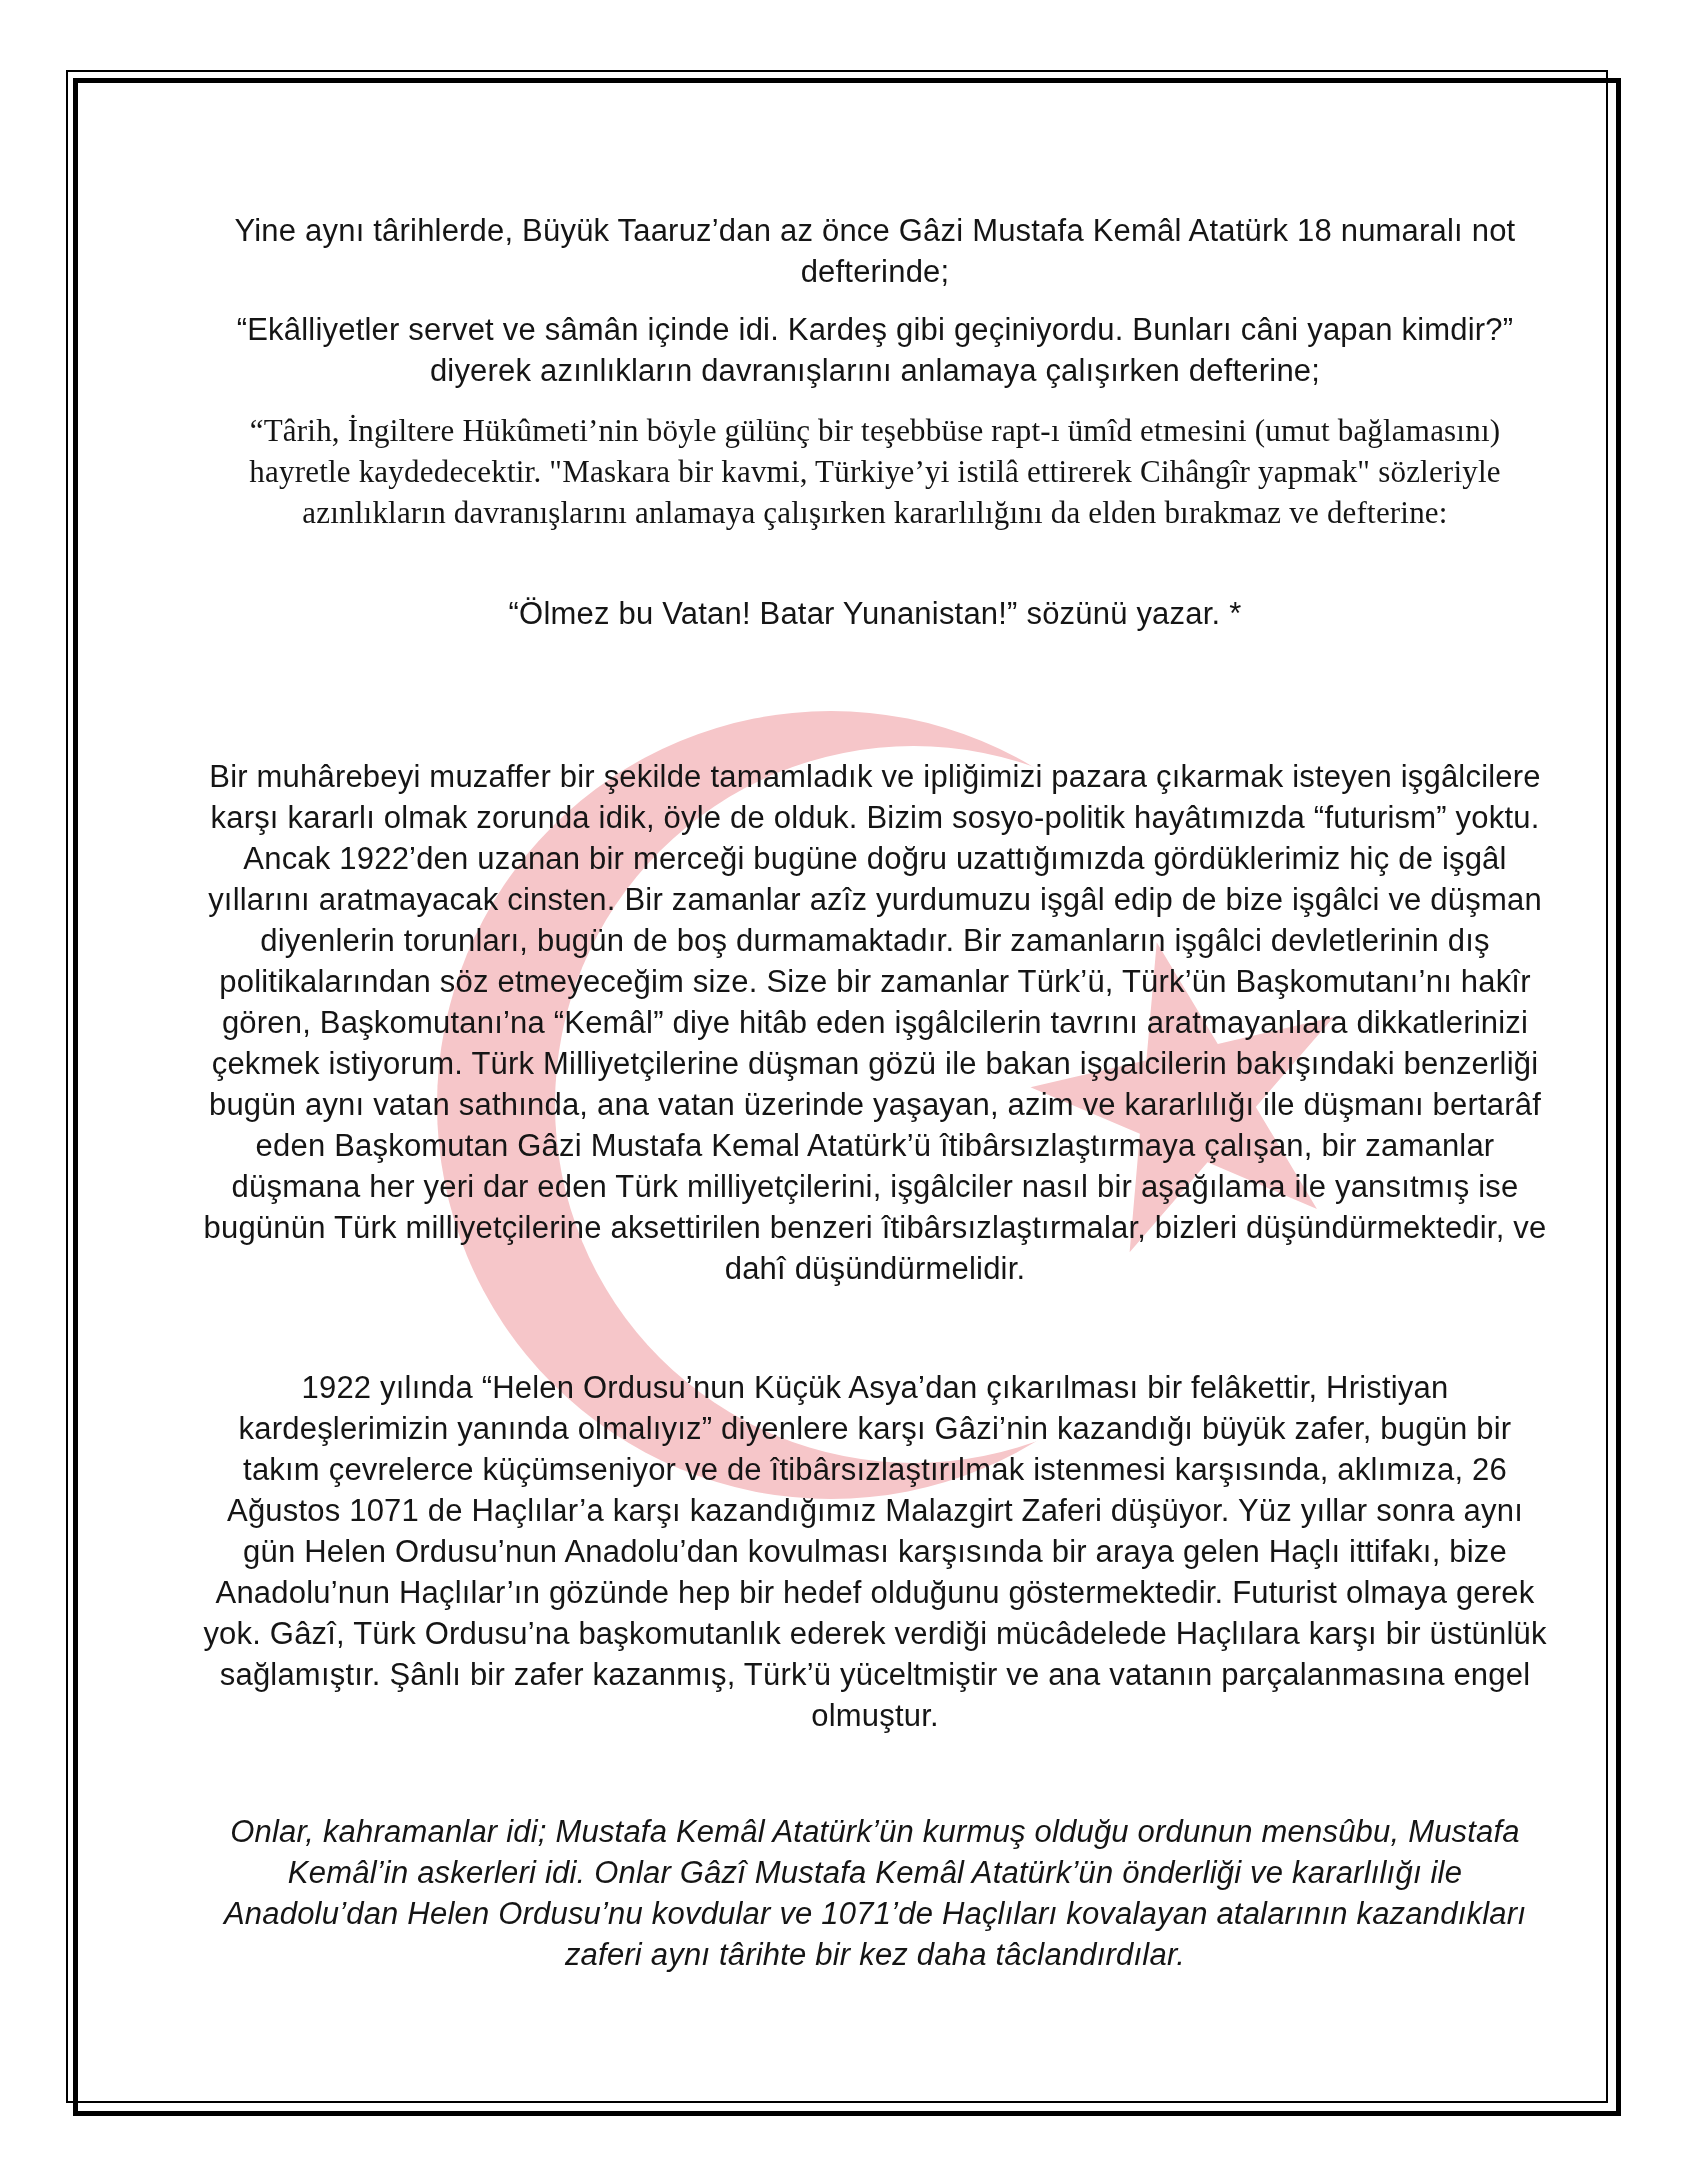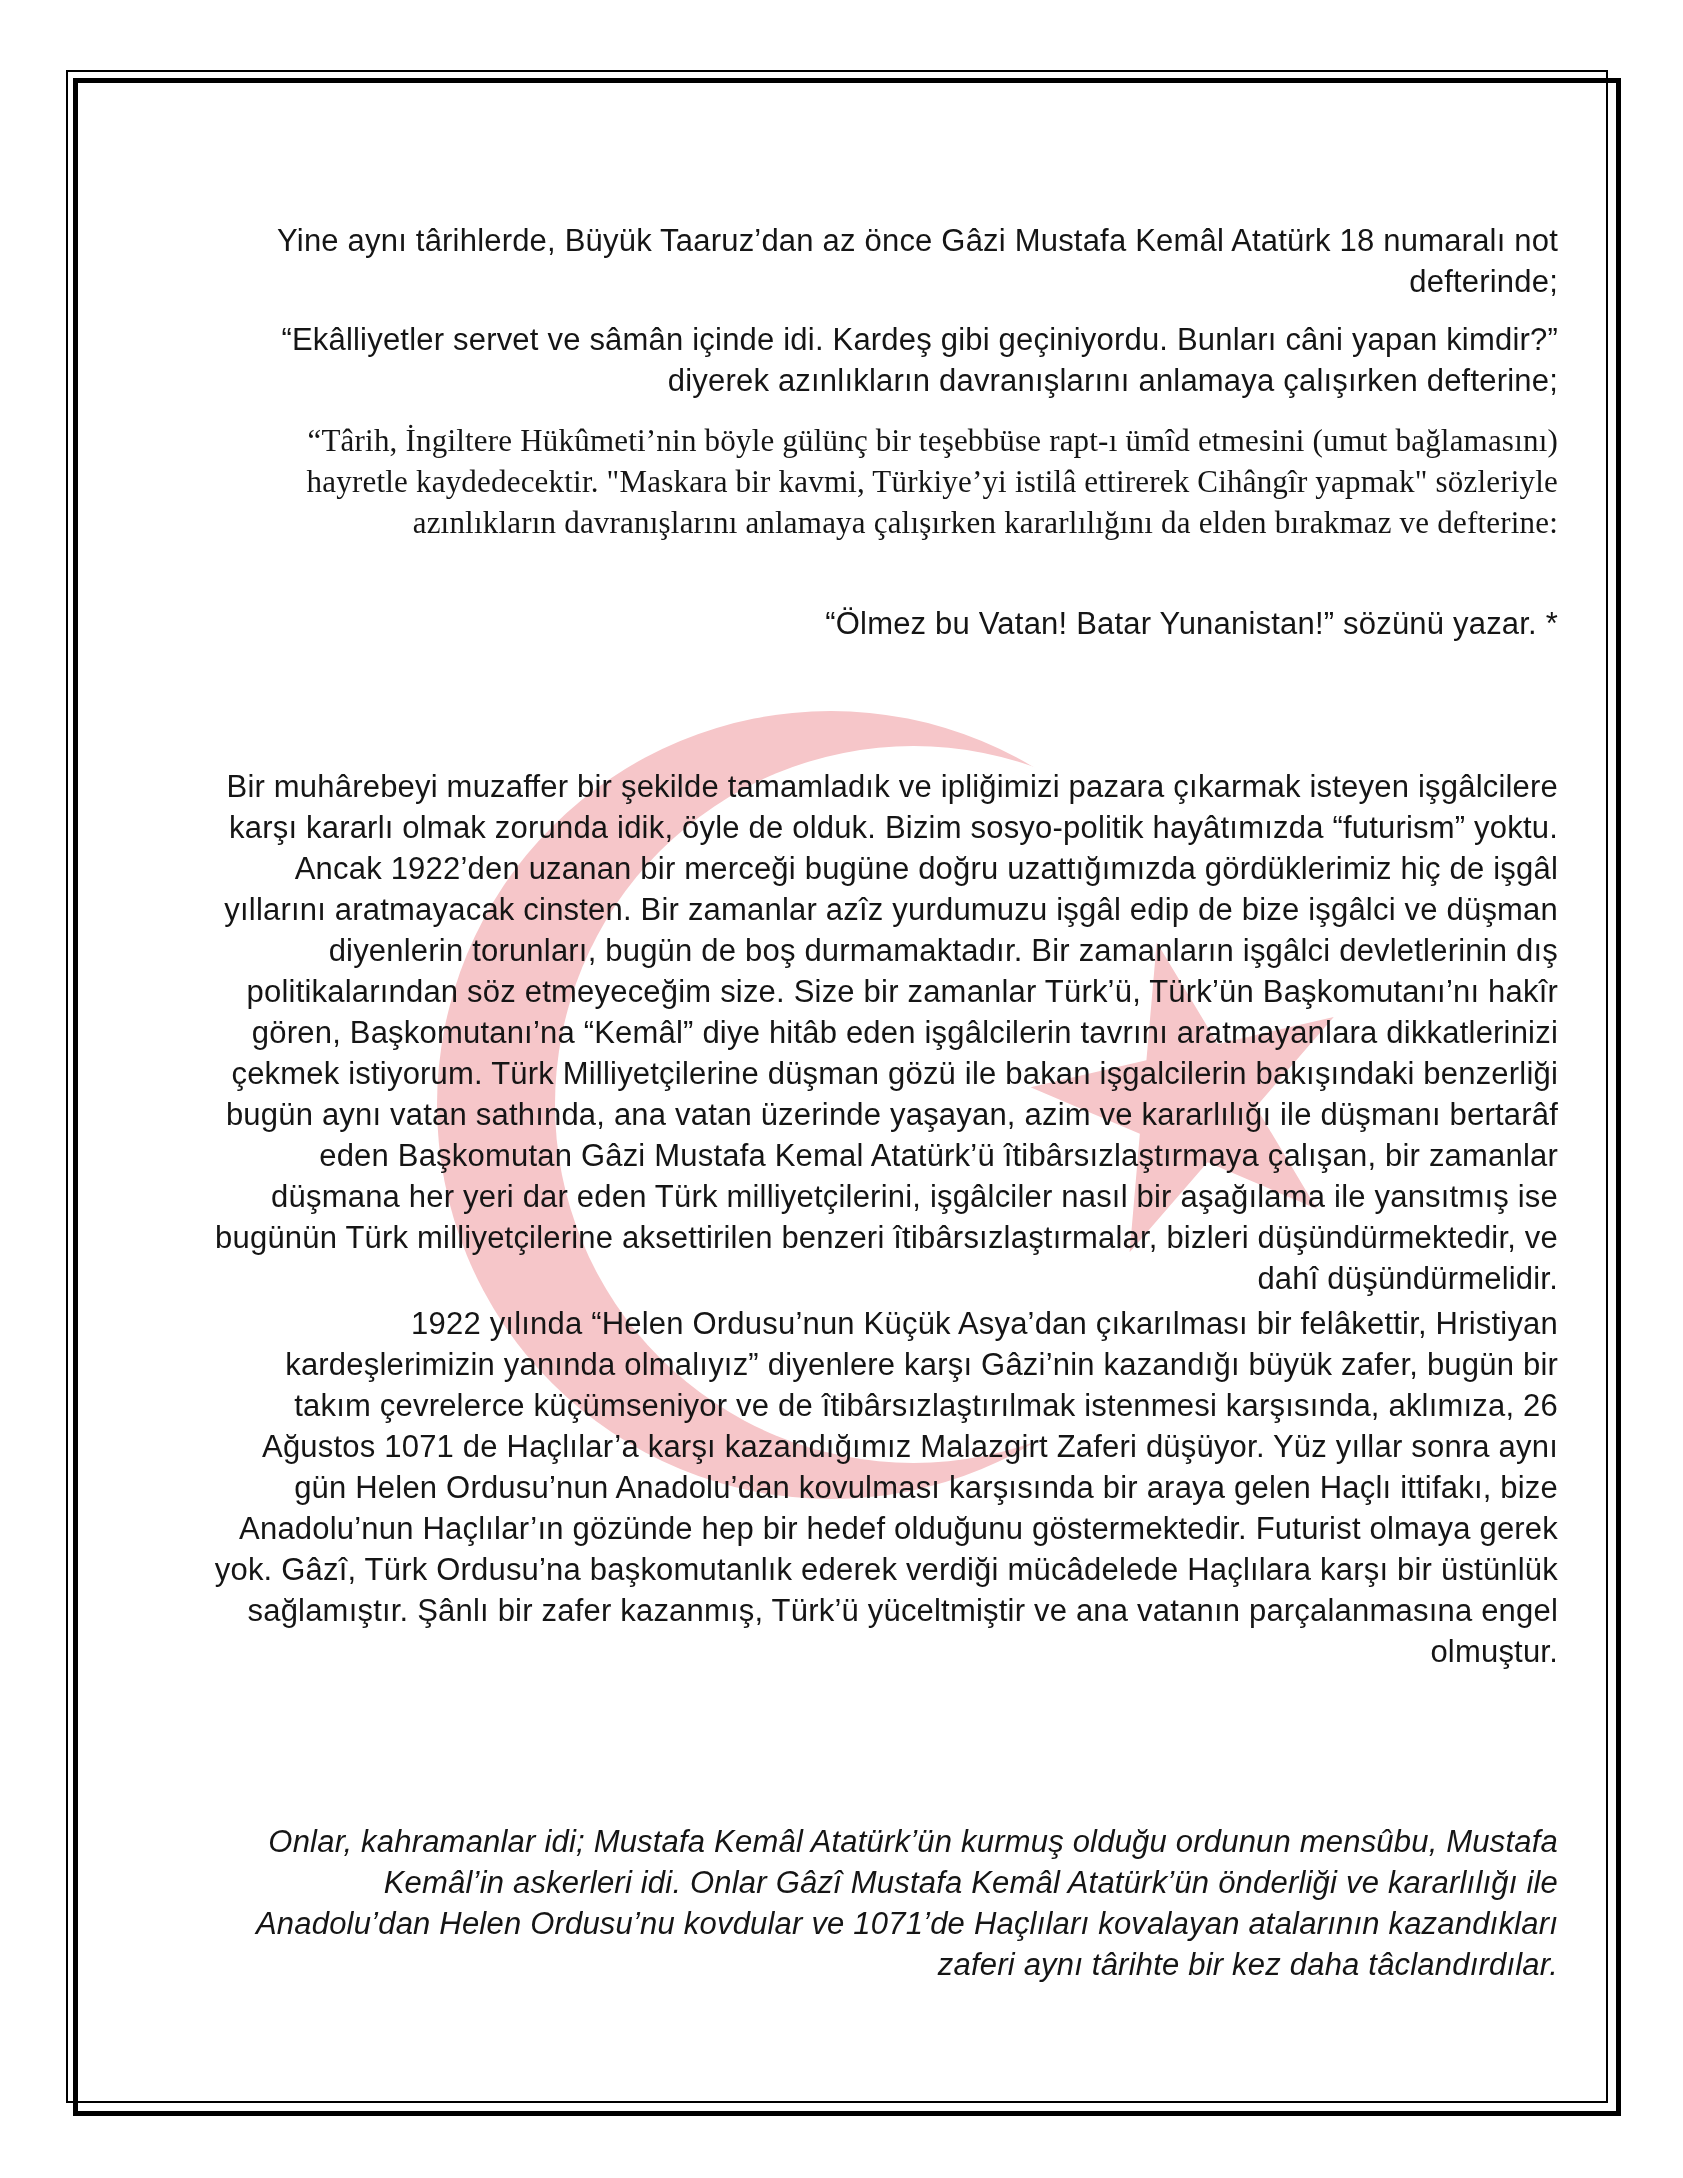--- a/index.html
+++ b/index.html
@@ -31,30 +31,30 @@
   .star{
     position:absolute;left:1030px;top:938px;width:327px;height:327px;
     background:#f6c6c9;
     transform:rotate(-13deg);
     clip-path:polygon(50% 0%,61.2% 34.5%,97.6% 34.5%,68.2% 55.9%,79.4% 90.5%,
                       50% 69.1%,20.6% 90.5%,31.8% 55.9%,2.4% 34.5%,38.8% 34.5%);
   }
   
   .content{position:absolute;inset:0;z-index:1;}
   .content p{
-    position:absolute;left:198px;width:1346px;margin:14px;
+    position:absolute;left:198px;width:1346px;margin:4px;
     font-size:31px;line-height:41px;letter-spacing:0.2px;
-    color:#151515;text-align:right;
+    color:#151515;text-align:center;
   }
   .p1{top:206px;}
   .p2{top:305px;}
   .p3{top:406px;font-family:Liberation Serif, serif;}
   .p4{top:589px;}
   .p5{top:752px;}
-  .p6{top:1289px;}
+  .p6{top:1363px;}
   .p7{top:1807px;font-style:italic;}
 </style>
 </head>
 <body>
 
 <div class="watermark">
   <div class="crescent-outer"></div>
   <div class="crescent-inner"></div>
   <div class="star"></div>
 </div>

